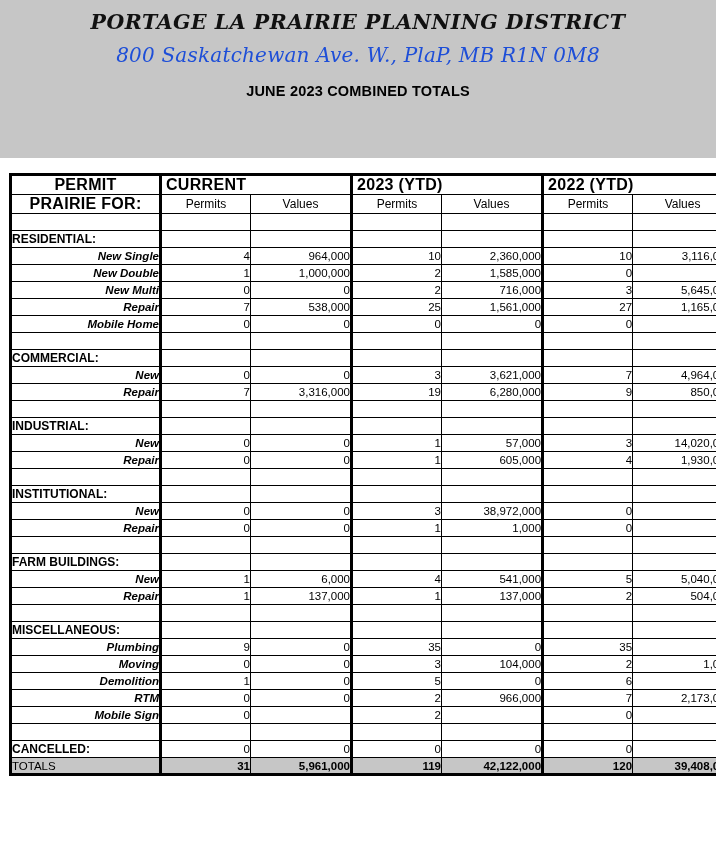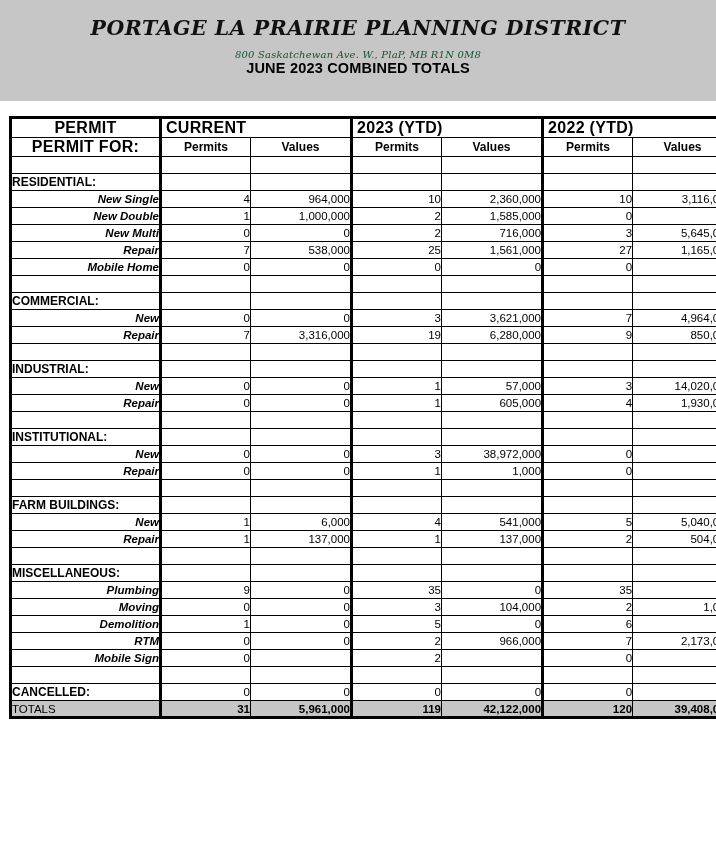--- a/index.html
+++ b/index.html
@@ -12,47 +12,48 @@
     background: #ffffff;
     font-family: "Liberation Sans", sans-serif;
     color: #000000;
     overflow: hidden;
   }
 
   
   .banner {
     background: #c6c6c6;
     width: 716px;
-    height: 101px;
+    height: 158px;
     box-sizing: border-box;
-    padding-top: 16px;
+    padding-top: 10px;
     text-align: center;
   }
   .banner .org {
     font-family: "DejaVu Serif", serif;
     font-style: italic;
     font-weight: bold;
     font-size: 20.5px;
     letter-spacing: 0.5px;
     color: #111;
     white-space: nowrap;
   }
   .banner .addr {
     font-family: "DejaVu Serif", serif;
     font-style: italic;
-    font-size: 10px;
-    color: #14532d;
+    font-size: 20px;
+    color: #1d4ed8;
     margin-top: 9px;
     letter-spacing: 0.2px;
   }
   .banner .subtitle {
     font-family: "Liberation Sans", sans-serif;
     font-weight: bold;
     font-size: 14.5px;
     color: #000;
+    margin-top: 16px;
     letter-spacing: 0.2px;
   }
 
   
   .table-wrap {
     padding: 15px 9px 0 9px;
     box-sizing: border-box;
     width: 716px;
   }
   table.report {
@@ -78,21 +79,21 @@
   .hdr-main {
     text-align: center;
     font-weight: bold;
     font-size: 16px;
     height: 23px;
     letter-spacing: 0.3px;
   }
   .hdr-main.left-pad { text-align: left; padding-left: 4px; margin-left: 38px; }
   .hdr-sub {
     text-align: center;
-    font-weight: bold;
+    font-weight: normal;
     font-size: 12px;
     height: 21px;
   }
   .thick-left  { border-left: 3px solid #000 !important; }
   .thick-right { border-right: 3px solid #000 !important; }
   .thick-top   { border-top: 3px solid #000 !important; }
   .thick-bottom{ border-bottom: 3px solid #000 !important; }
 
   
   .cat {
@@ -144,21 +145,21 @@
         <col class="c-v">
     </colgroup>
     <thead>
       <tr>
         <td class="hdr-main thick-left thick-top">PERMIT</td>
         <td class="hdr-main left-pad thick-left thick-top" colspan="2">CURRENT</td>
         <td class="hdr-main left-pad thick-left thick-top" colspan="2">2023 (YTD)</td>
         <td class="hdr-main left-pad thick-left thick-top thick-right" colspan="2">2022 (YTD)</td>
       </tr>
       <tr>
-        <td class="hdr-main thick-left">PERMIT FOR:</td>
+        <td class="hdr-main thick-left">PRAIRIE FOR:</td>
         <td class="hdr-sub thick-left">Permits</td>
         <td class="hdr-sub">Values</td>
         <td class="hdr-sub thick-left">Permits</td>
         <td class="hdr-sub">Values</td>
         <td class="hdr-sub thick-left">Permits</td>
         <td class="hdr-sub thick-right">Values</td>
       </tr>
     </thead>
     <tbody id="table-body">
         <tr class="spacer-row">

